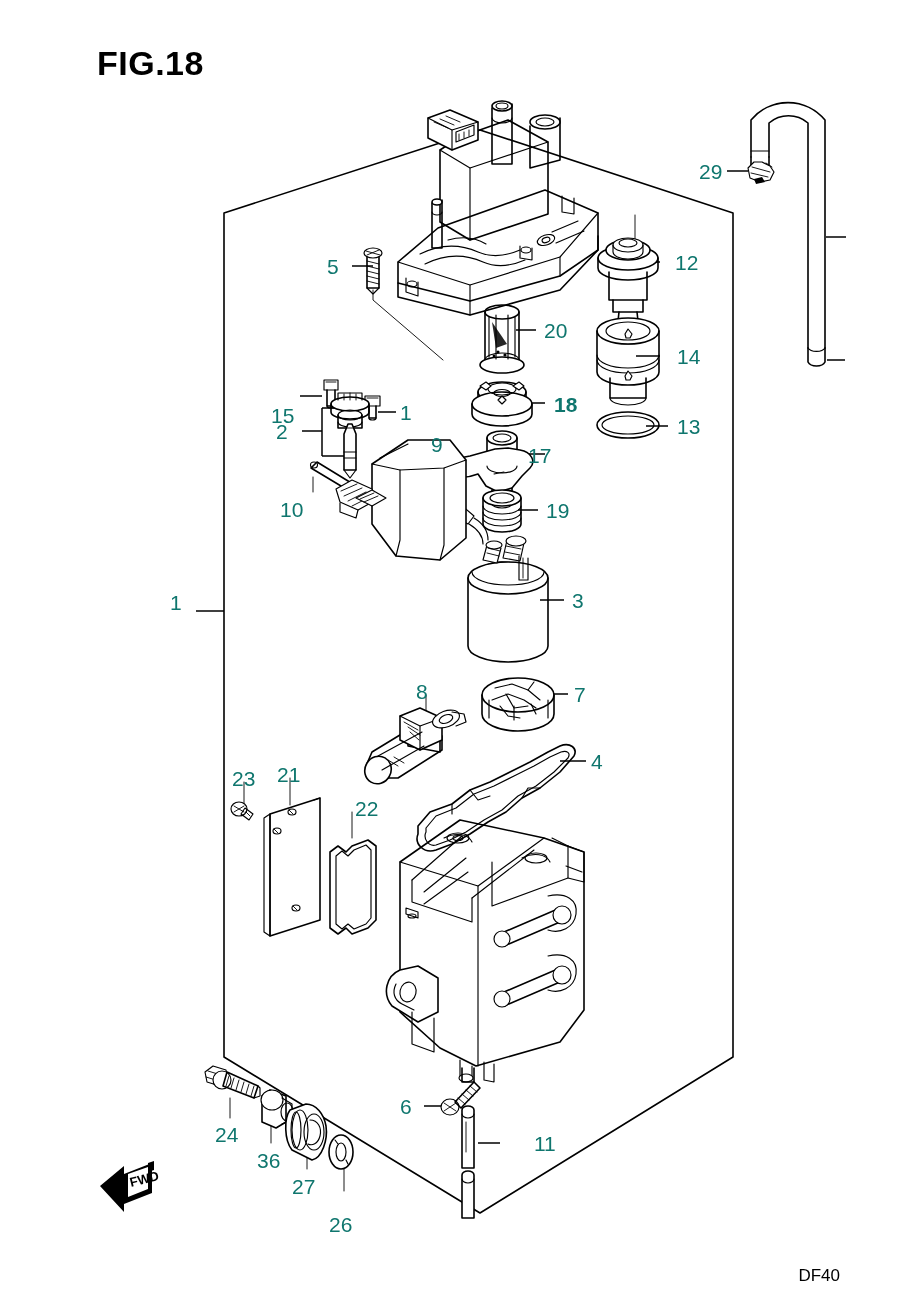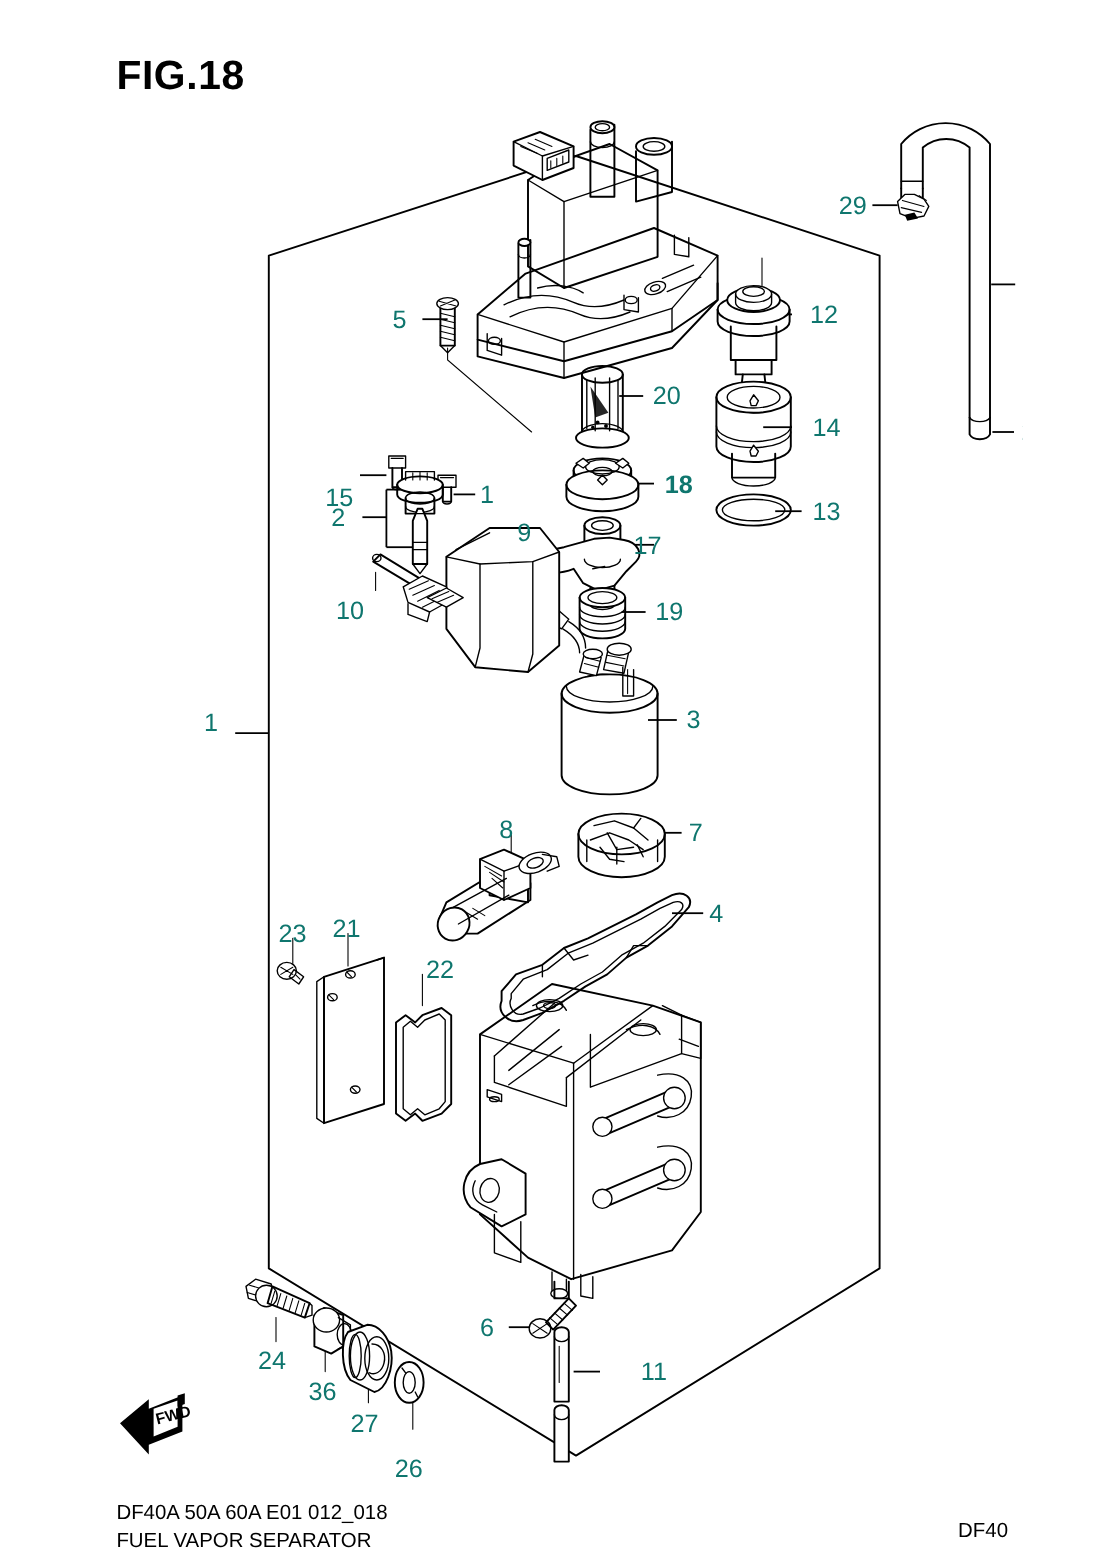--- a/index.html
+++ b/index.html
@@ -580,20 +580,16 @@
     <span class="callout" style="left:232px;  top:768px;">23</span>
     <span class="callout" style="left:215px;  top:1124px;">24</span>
     <span class="callout" style="left:257px;  top:1150px;">36</span>
     <span class="callout" style="left:329px;  top:1198px;margin-top:16px;">26</span>
     <span class="callout" style="left:292px;  top:1176px;">27</span>
     <span class="callout" style="left:851px;  top:350px;">28</span>
     <span class="callout" style="left:699px;  top:161px;">29</span>
     <span class="callout" style="left:853px;  top:227px;">30</span>
   </div>
 
-  <div id="caption">
-    <span class="cap-line">DF40A 50A 60A E01 012_018</span>
-    <span class="cap-line">FUEL VAPOR SEPARATOR</span>
-  </div>
 
   <div id="corner-model">DF40</div>
 
 </div>
 
 </body></html>

